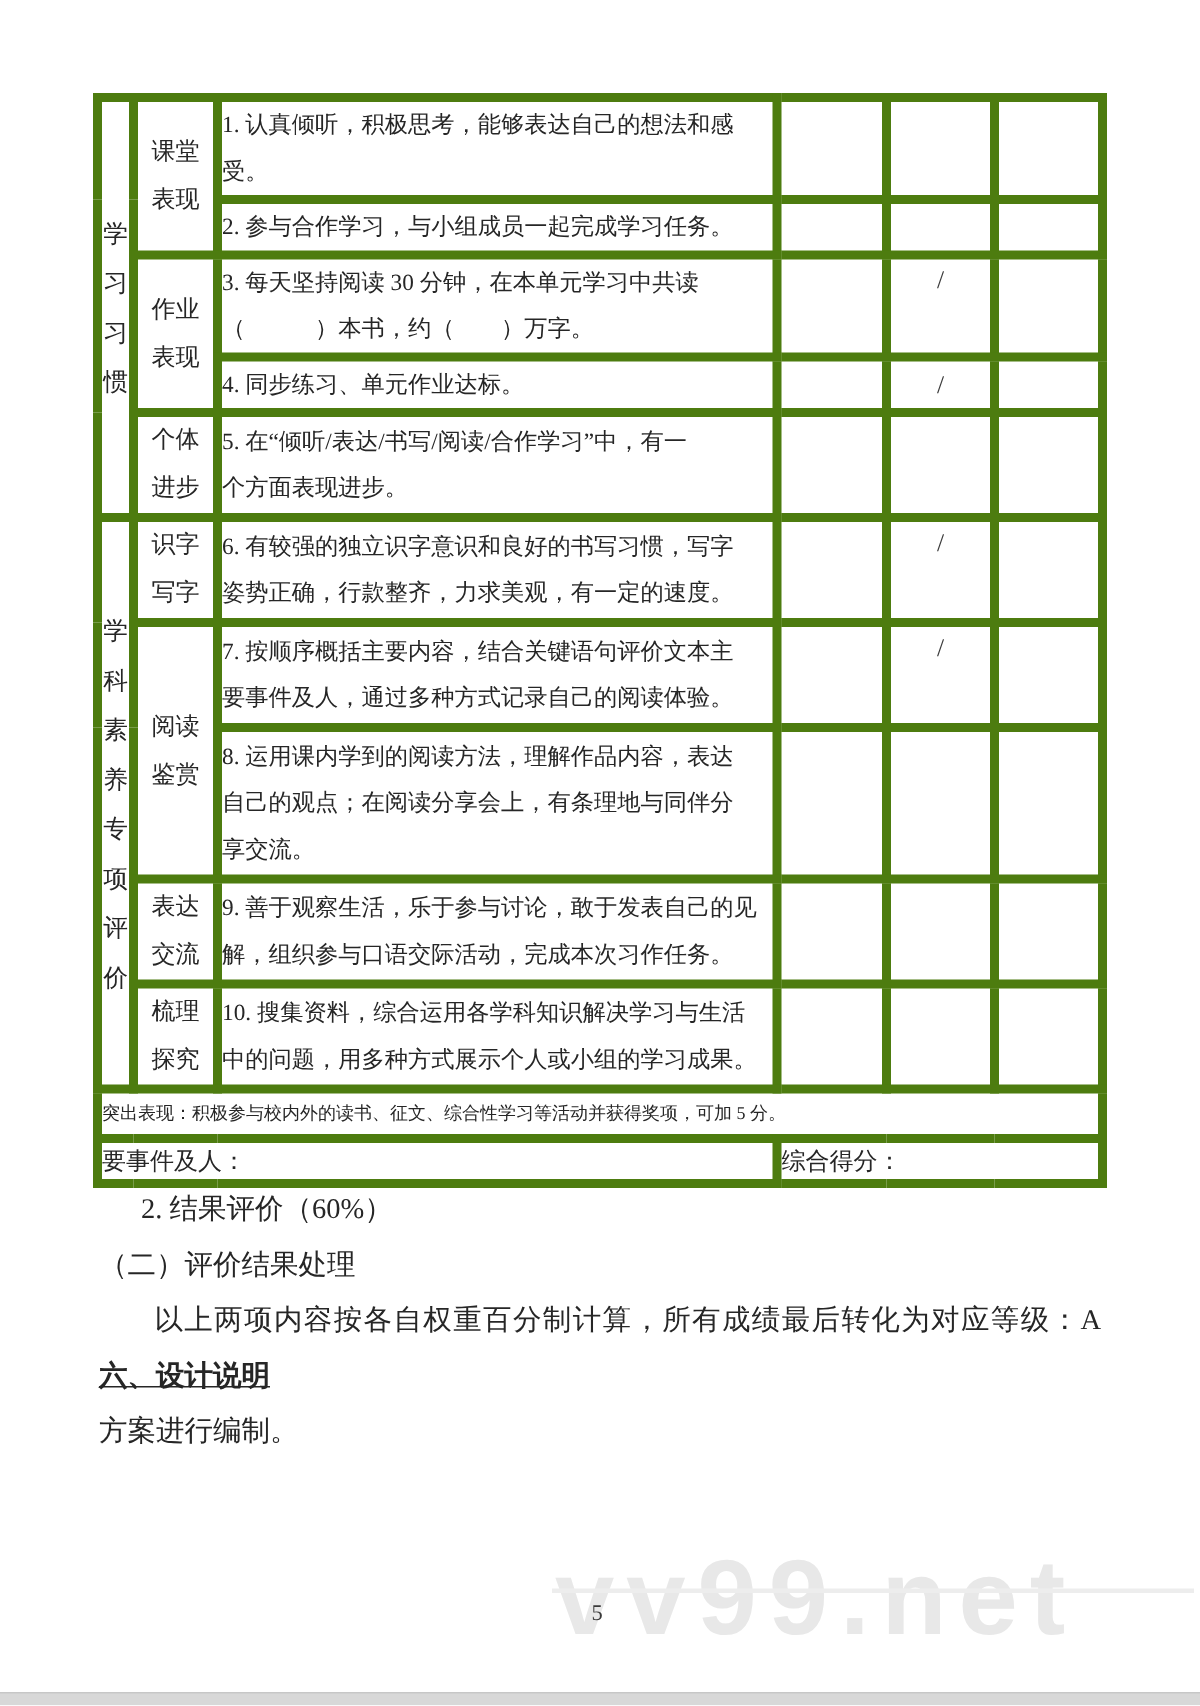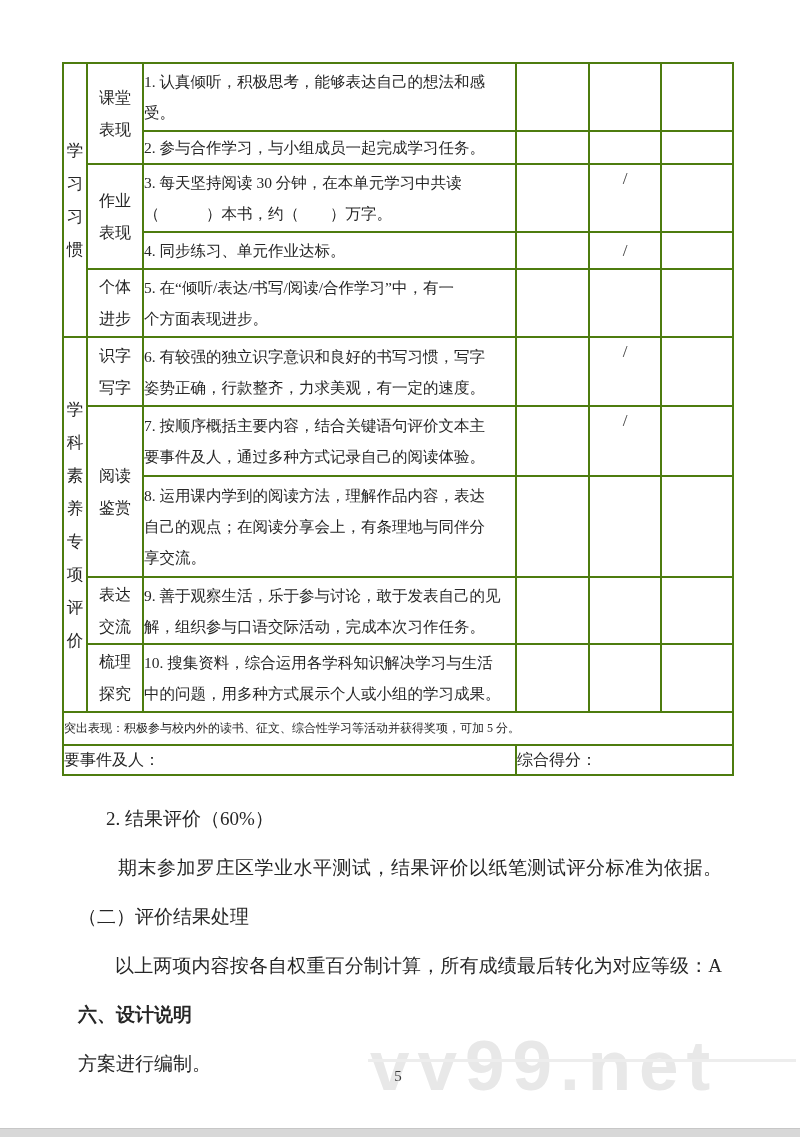--- a/index.html
+++ b/index.html
@@ -16,21 +16,21 @@
   
   table.eval {
     position: absolute;
     left: 62px;
     top: 62px;
     width: 670px;
     border-collapse: collapse;
     table-layout: fixed;
   }
   table.eval td {
-    border: 2px solid #4d7c0f;
+    border: 6px solid #4d7c0f;
     vertical-align: middle;
     padding: 0;
     overflow: hidden;
   }
   .c-group { text-align: center; }
   .c-group > div {
     font-size: 16.5px;
     line-height: 33px;
     white-space: pre-line;
     letter-spacing: 0;
@@ -67,26 +67,26 @@
 
   
   .bodytext {
     position: absolute;
     left: 62px;
     top: 786px;
     width: 676px;
     font-size: 19px;
     line-height: 33px;
   }
-  .bodytext p { margin: 16px; }
+  .bodytext p { margin: 4px; }
   .ind1 { text-indent: 28px; }
   .ind2 { text-indent: 40px; }
   .ind3 { text-indent: 37px; }
   .jl { text-align: justify; text-align-last: justify; }
-  .bold { font-weight: bold; }
+  .bold { font-weight: bold; text-decoration: underline; }
 
   
   .watermark {
     position: absolute;
     left: 370px;
     top: 996px;
     font-family: "Liberation Sans", "DejaVu Sans", sans-serif;
     font-weight: bold;
     font-size: 71px;
     letter-spacing: 8px;
@@ -254,21 +254,20 @@
       </tr>
       <tr style="height:30px">
         <td class="c-foot" colspan="3">要事件及人：</td>
         <td class="c-foot" colspan="3">综合得分：</td>
       </tr>
     </tbody>
   </table>
 
   <div class="bodytext">
     <p class="ind1">2. 结果评价（60%）</p>
-    <p class="ind2 jl">期末参加罗庄区学业水平测试，结果评价以纸笔测试评分标准为依据。</p>
     <p>（二）评价结果处理</p>
     <p class="ind3 jl">以上两项内容按各自权重百分制计算，所有成绩最后转化为对应等级：A</p>
     <p class="bold">六、设计说明</p>
     <p>方案进行编制。</p>
   </div>
 
   <div class="watermark" style="color: rgb(232, 232, 232);">vv99.net</div>
   <div class="wm-line"></div>
 
   <div class="pagenum">5</div>

